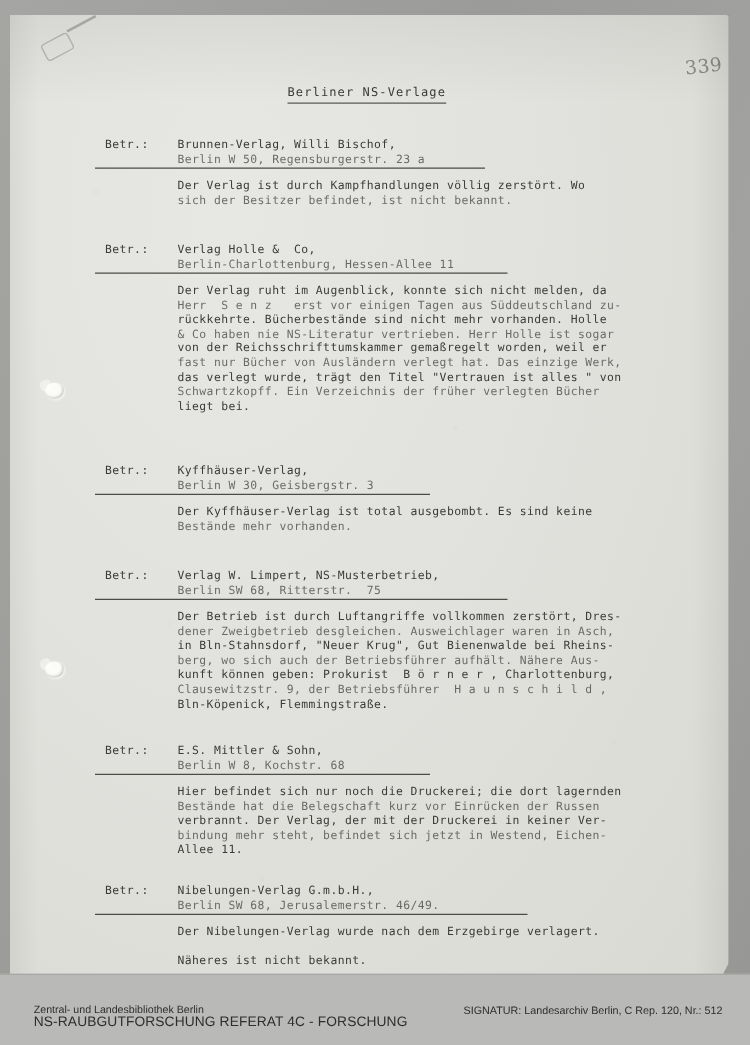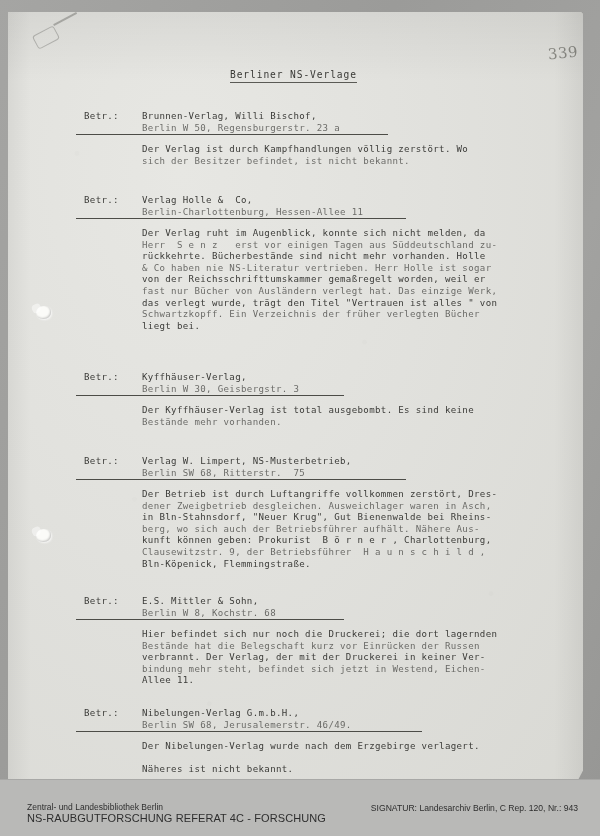--- a/index.html
+++ b/index.html
@@ -232,15 +232,15 @@
           </div>
         </div>
     </div>
   </div>
 
   <div class="footer">
     <div class="footer-left">
       <div>Zentral- und Landesbibliothek Berlin</div>
       <div>NS-RAUBGUTFORSCHUNG REFERAT 4C - FORSCHUNG</div>
     </div>
-    <div class="footer-right">SIGNATUR: Landesarchiv Berlin, C Rep. 120, Nr.: 943</div>
+    <div class="footer-right">SIGNATUR: Landesarchiv Berlin, C Rep. 120, Nr.: 512</div>
   </div>
 </div>
 
 </body></html>

